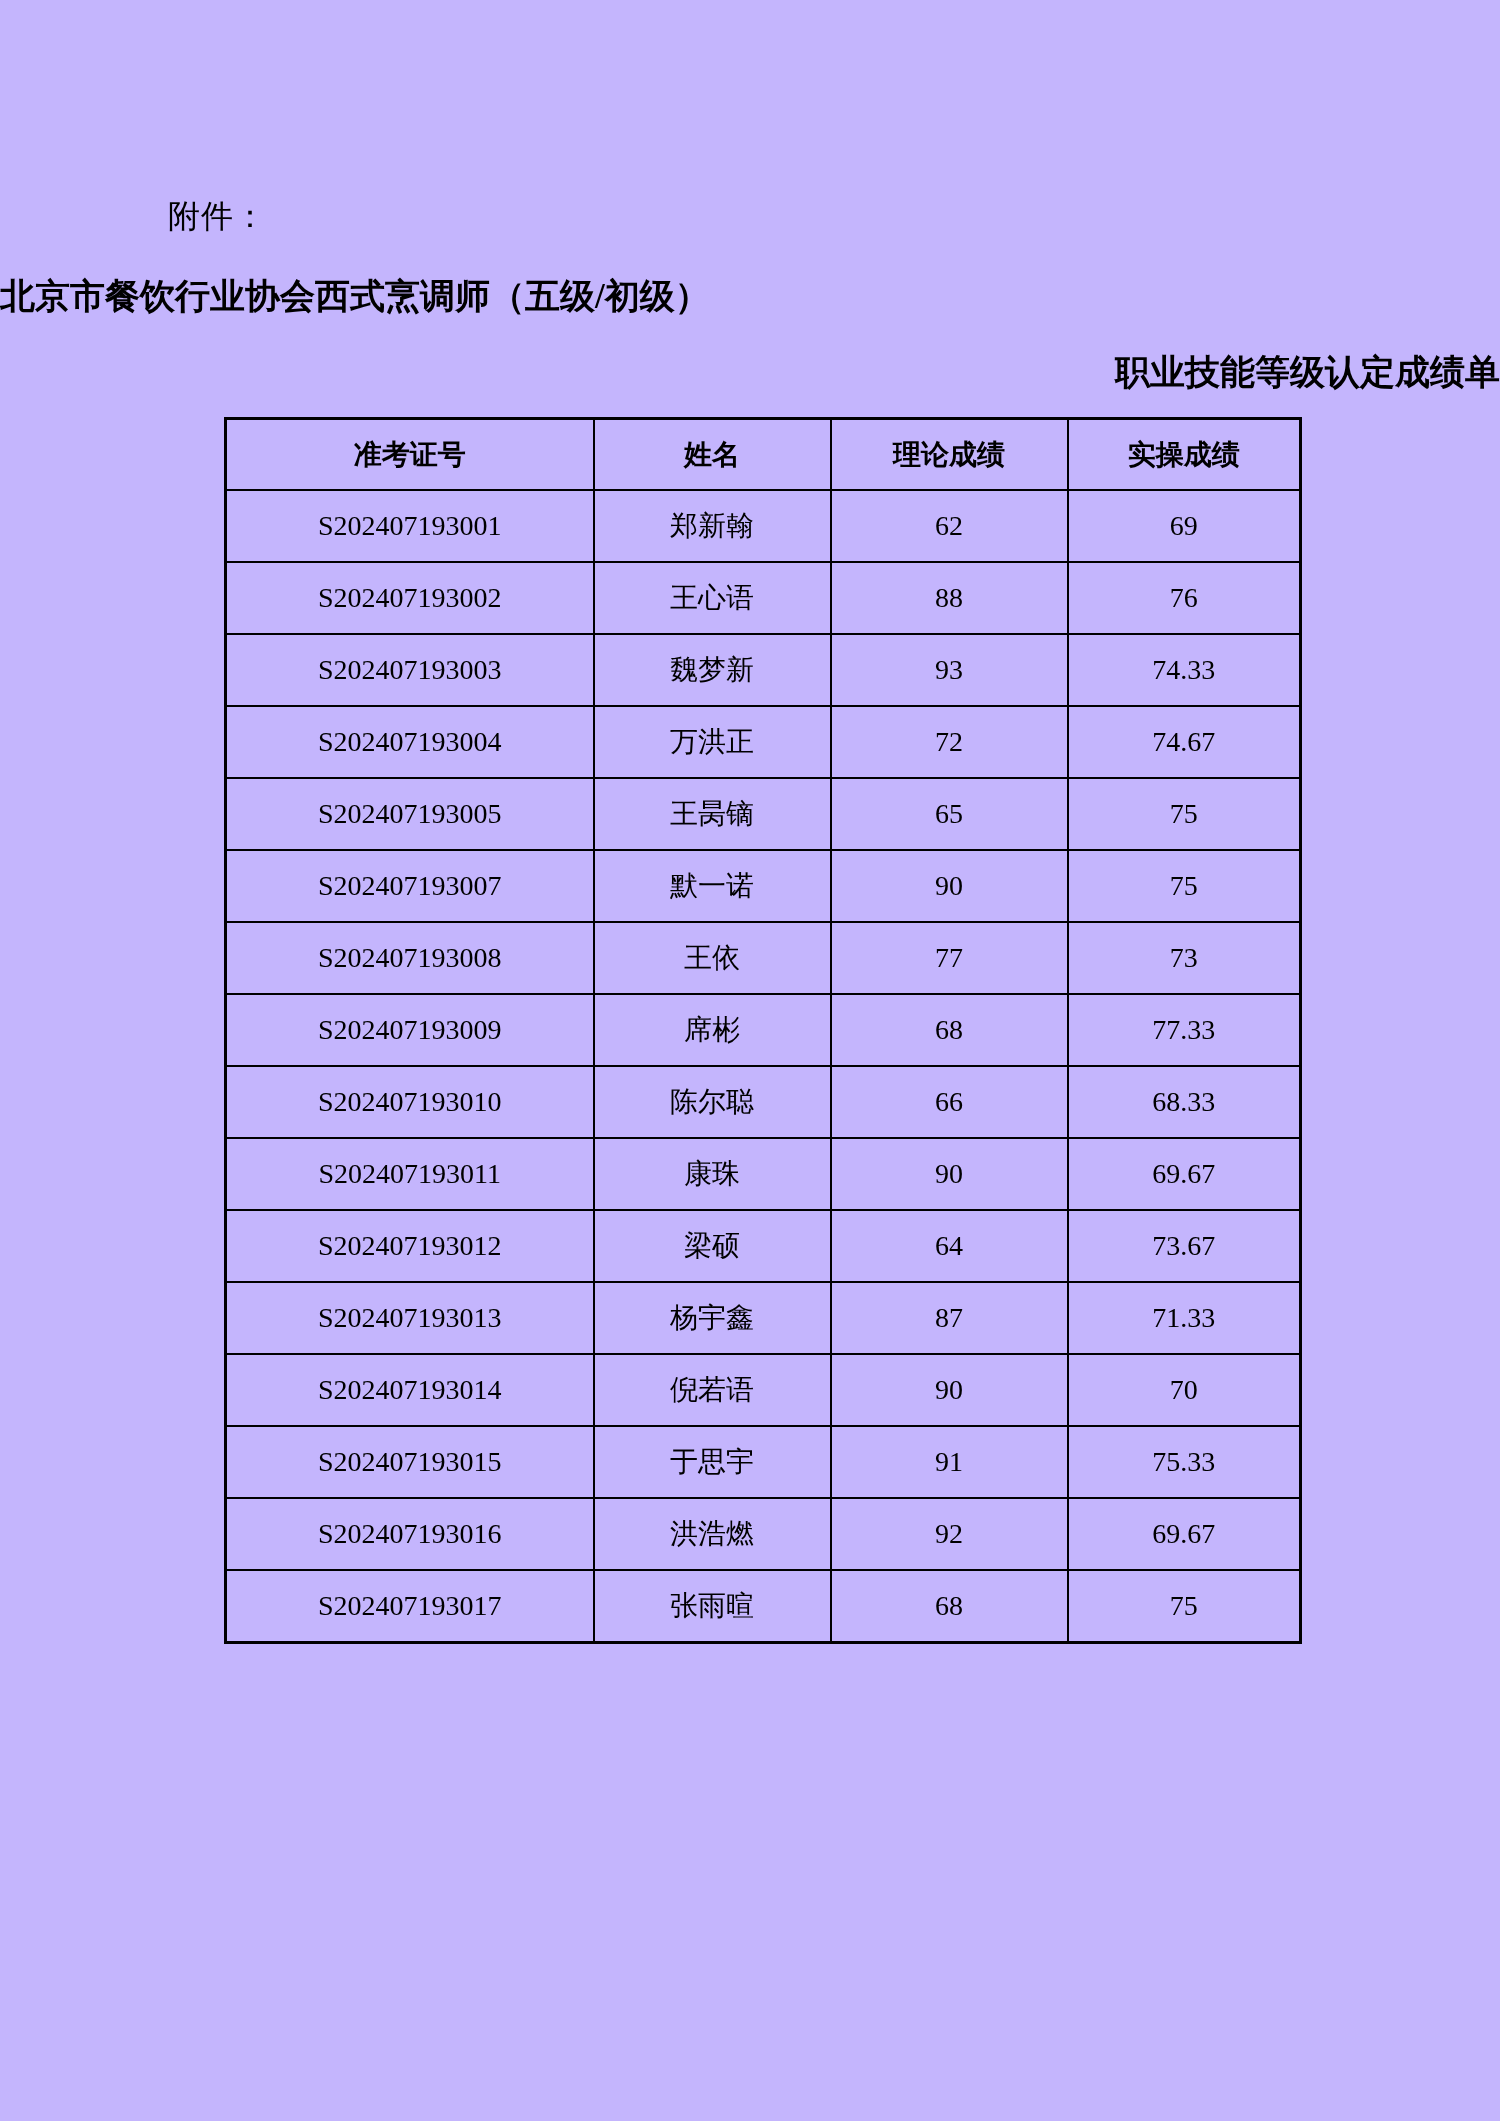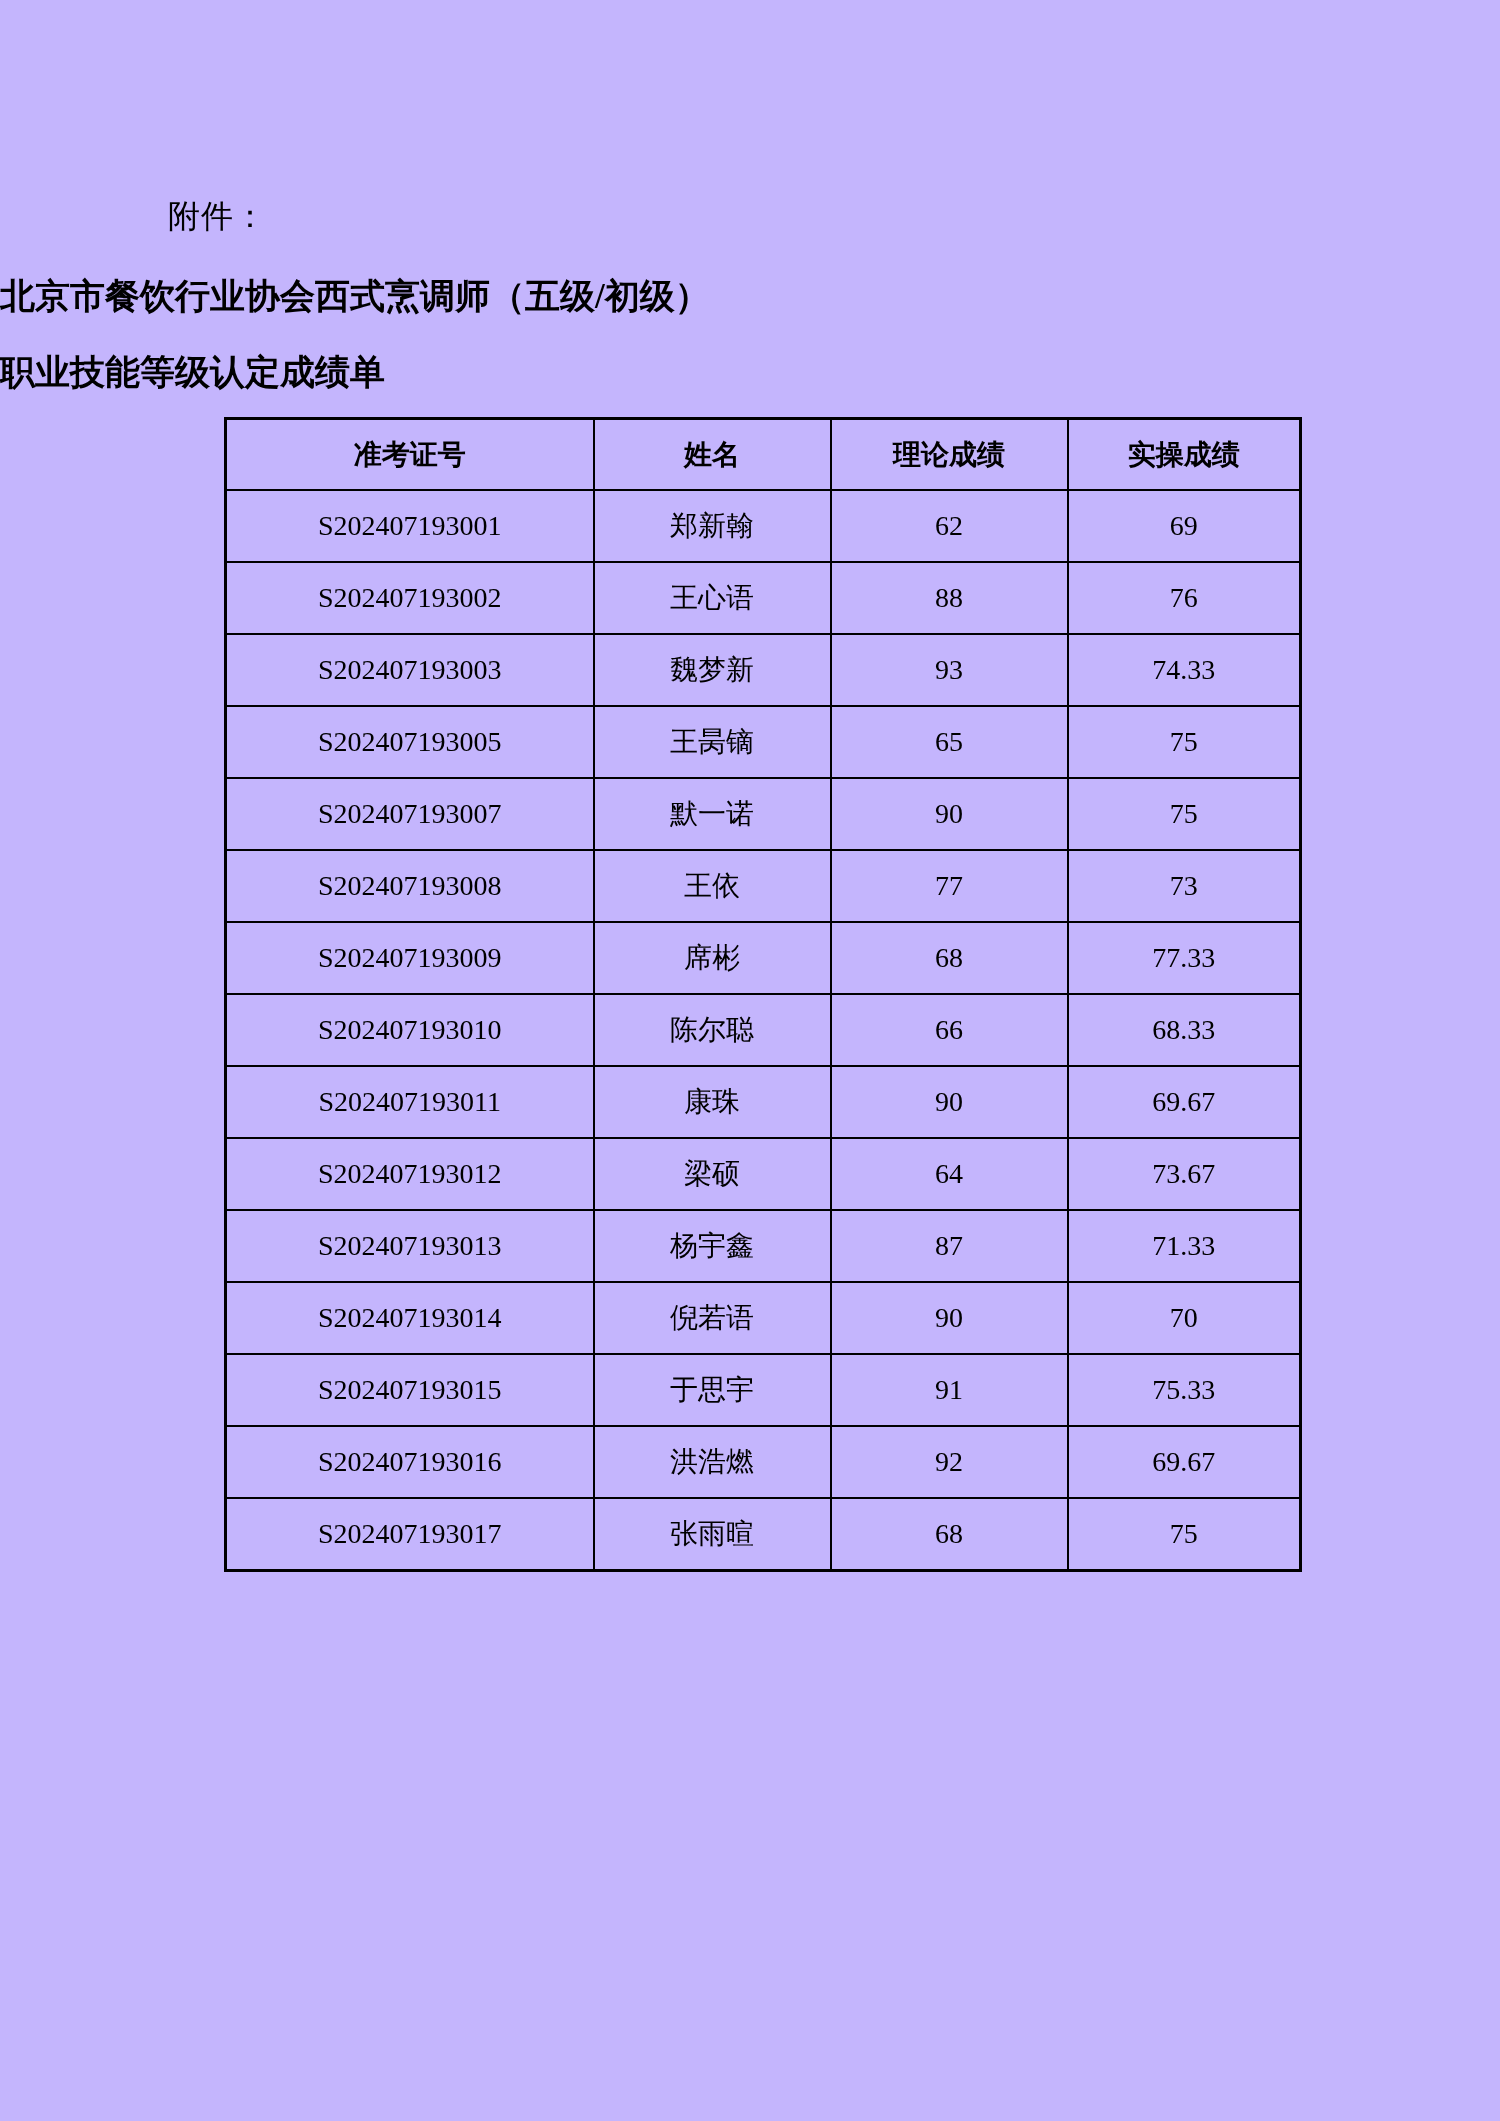--- a/index.html
+++ b/index.html
@@ -31,21 +31,21 @@
     top: 276px;
     font-size: 35px;
     font-weight: bold;
     line-height: 42px;
   }
   .doc-subtitle {
     position: absolute;
     left: 0;
     right: 0;
     top: 353px;
-    text-align: left;
+    text-align: right;
     font-size: 35px;
     font-weight: bold;
     line-height: 40px;
   }
   table.score-table {
     position: absolute;
     left: 224px;
     top: 417px;
     width: 1075px;
     border-collapse: collapse;
@@ -110,20 +110,26 @@
           <td>88</td>
           <td>76</td>
         </tr>
         <tr>
           <td>S202407193003</td>
           <td>魏梦新</td>
           <td>93</td>
           <td>74.33</td>
         </tr>
         <tr>
+          <td>S202407193004</td>
+          <td>万洪正</td>
+          <td>72</td>
+          <td>74.67</td>
+        </tr>
+        <tr>
           <td>S202407193005</td>
           <td>王昺镝</td>
           <td>65</td>
           <td>75</td>
         </tr>
         <tr>
           <td>S202407193007</td>
           <td>默一诺</td>
           <td>90</td>
           <td>75</td>

